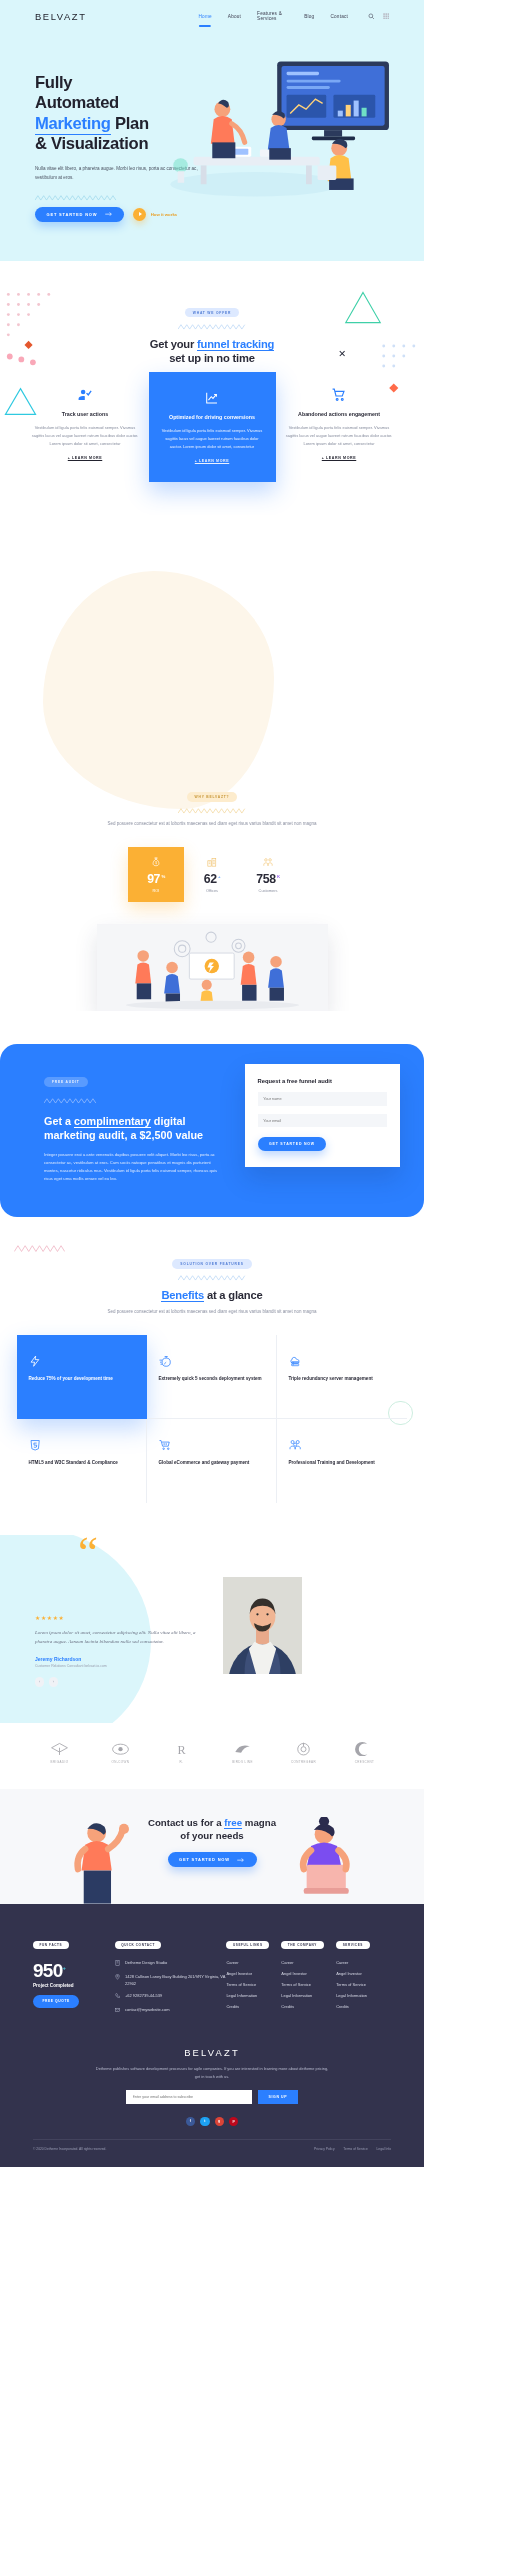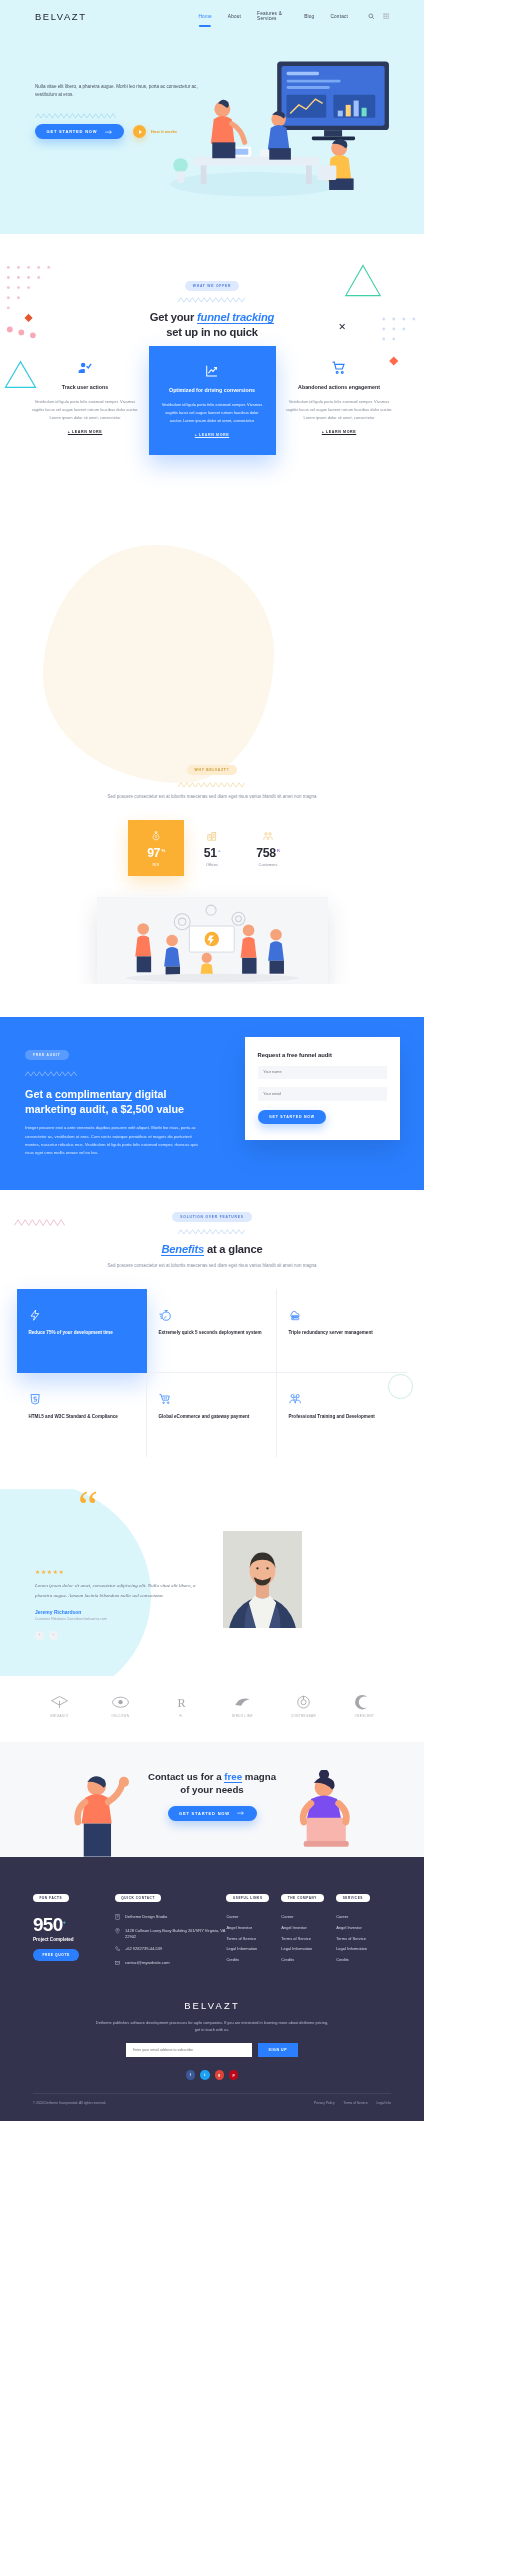--- a/index.html
+++ b/index.html
@@ -65,21 +65,21 @@
   
   .pill {
     display: inline-block; border-radius: 14.4px; padding: 2.9px 8px;
     font-size: 3.3px; font-weight: 700; letter-spacing: 0.8px;
   }
   .pill.blue { background: #dde9ff; color: #4f7bd4; }
   .pill.amber { background: #fdeccd; color: #c79637; }
   .pill.white { background: rgba(255,255,255,.22); color: #e9f1ff; }
   .sec-head { text-align: center; }
   .sec-head h2 { font-size: 11.2px; font-weight: 700; letter-spacing: -0.2px; margin-top: 7.2px; line-height: 1.3; }
-  .sec-head h2 .hl-blue { color: #2b7fff; border-bottom: 1.4px solid #2b7fff; font-style: italic; }
+  .sec-head h2 .hl-blue { color: #2b7fff; border-bottom: 1.4px solid #2b7fff; }
   .sec-head h2 .hl-amber { color: #fbb034; border-bottom: 1.4px solid #fbb034; }
   .sec-sub { font-size: 4.5px; line-height: 1.8; color: #8a8fa0; margin-top: 5.8px; }
 
   
   .offer { padding: 43px 0 33px; position: relative; overflow: hidden; }
   .dots-l { position: absolute; left: 4.3px; top: 29px; }
   .dots-r { position: absolute; right: 2.9px; top: 79px; }
   .tri-big { position: absolute; right: 42px; top: 30px; }
   .tri-small { position: absolute; left: 4.3px; top: 126px; }
   .cross { position: absolute; right: 78px; top: 87px; font-size: 9.4px; color: #1f2233; }
@@ -110,38 +110,38 @@
   .stat .num { font-size: 12.3px; font-weight: 700; letter-spacing: -0.4px; margin-top: 3.6px; }
   .stat .num sup { font-size: 4.3px; font-weight: 700; margin-left: 1.4px; vertical-align: super; }
   .stat .lbl { font-size: 3.9px; color: #8a8fa0; margin-top: 2.2px; }
   .stat.hi .lbl { color: #fff; }
   .team-photo {
     width: 231px; height: 87px; margin: 21.7px auto 0; background: #f3f4f7;
     box-shadow: 0 10px 21.7px rgba(40,50,80,.13); position: relative; overflow: hidden;
   }
 
   
-  .audit { background: #2b7fff; margin-top: 33px; padding: 29px 25px 33px; position: relative; color: #fff; }
+  .audit { background: #2b7fff; margin-top: 33px; padding: 29px 44px 33px; position: relative; color: #fff; border-radius: 17px; }
   .audit h2 { font-size: 10.8px; font-weight: 700; line-height: 1.35; margin-top: 8px; width: 180px; }
   .audit h2 u { text-decoration: none; border-bottom: 1.4px solid #fff; }
   .audit p { font-size: 4.2px; line-height: 1.95; color: #dce9ff; margin-top: 8px; width: 177px; }
   .audit .zig-w { margin-top: 7.2px; }
   .audit-form {
     position: absolute; right: 24.5px; top: 20px; width: 155px; background: #fff;
     padding: 14.4px 13px 16px; box-shadow: 0 11.5px 24.5px rgba(20,40,80,.16);
   }
   .audit-form h4 { font-size: 5.8px; font-weight: 700; color: #22222e; }
   .audit-form input {
     width: 100%; height: 13.7px; border: none; background: #f4f6f9; margin-top: 8px;
     font-size: 3.8px; padding: 0 5.8px; color: #9aa0b0; font-family: "Liberation Sans", sans-serif;
   }
   .audit-form .btn-primary { margin-top: 9.4px; height: 13.7px; font-size: 3.5px; }
 
   
-  .benefits { padding: 18px 0 32px; position: relative; }
+  .benefits { padding: 38px 0 32px; position: relative; }
   .zig-dec { position: absolute; left: 14.4px; top: 26px; }
   .ring { position: absolute; right: 11.5px; top: 184px; width: 24.5px; height: 24.5px; border: 1.1px solid #cdeee0; border-radius: 50%; }
   .bgrid { width: 390px; margin: 19px auto 0; display: grid; grid-template-columns: repeat(3,1fr); }
   .bcell { height: 84px; padding: 40px 11.5px 0; border-right: 0.7px solid #eceff4; border-bottom: 0.7px solid #eceff4; position: relative; }
   .bcell:nth-child(3n) { border-right: none; }
   .bcell:nth-child(n+4) { border-bottom: none; }
   .bcell .bicon { position: absolute; top: 20px; left: 11.5px; }
   .bcell h4 { font-size: 4.6px; font-weight: 700; line-height: 1.65; }
   .bcell.on { background: #2b7fff; color: #fff; border: none; box-shadow: 0 10px 21.7px rgba(43,127,255,.28); }
 
@@ -235,20 +235,26 @@
             <rect x="1" y="17" width="6" height="6"></rect>
             <rect x="9" y="17" width="6" height="6"></rect>
             <rect x="17" y="17" width="6" height="6"></rect>
           </svg>
       </span>
     </div>
   </div>
 
   <div class="hero">
     <div class="hero-left">
+      <h1>
+        <span>Fully</span><br>
+        <span>Automated</span><br>
+        <span class="hl">Marketing</span><span> Plan</span><br>
+        <span>&amp; Visualization</span>
+      </h1>
       <p>Nulla vitae elit libero, a pharetra augue. Morbi leo risus, porta ac consectetur ac, vestibulum at eros.</p>
       <div class="zig">
         <svg width="83" height="5.8" viewBox="0 0 115 8">
             <polyline points="0,7 4,1 8,7 12,1 16,7 20,1 24,7 28,1 32,7 36,1 40,7 44,1 48,7 52,1 56,7 60,1 64,7 68,1 72,7 76,1 80,7 84,1 88,7 92,1 96,7 100,1 104,7 108,1 112,7" fill="none" stroke="#9fd8ec" stroke-width="1"></polyline>
           </svg>
       </div>
       <div class="hero-btns">
         <button class="btn-primary">
           <span>GET STARTED NOW</span>
           <svg width="8" height="4.3" viewBox="0 0 14 8">
@@ -371,21 +377,21 @@
 
     <div class="sec-head">
       <span class="pill blue">WHAT WE OFFER</span>
       <div style="margin-top:6.5px;display:flex;justify-content:center;">
         <svg width="69" height="5.8" viewBox="0 0 95 8">
             <polyline points="0,7 4,1 8,7 12,1 16,7 20,1 24,7 28,1 32,7 36,1 40,7 44,1 48,7 52,1 56,7 60,1 64,7 68,1 72,7 76,1 80,7 84,1 88,7 92,1" fill="none" stroke="#b8d6f5" stroke-width="1"></polyline>
           </svg>
       </div>
       <h2>
         <span>Get your </span><span class="hl-blue">funnel tracking</span><br>
-        <span>set up in no quick</span>
+        <span>set up in no time</span>
       </h2>
     </div>
 
     <div class="cards">
       <div class="card">
         <div class="icon">
           <svg width="13.7" height="13.7" viewBox="0 0 24 24" fill="#2b7fff">
               <circle cx="9" cy="7" r="4"></circle>
               <path d="M1 21v-2c0-3.3 3.6-5 8-5 1 0 2 .1 2.9.3V21z"></path>
               <polyline points="15,9 18,12 23,5" fill="none" stroke="#2b7fff" stroke-width="2.4"></polyline>
@@ -453,21 +459,21 @@
           <svg width="10" height="10" viewBox="0 0 24 24" fill="none" stroke="#f0c06a" stroke-width="1.5">
               <rect x="2" y="9" width="8" height="13"></rect>
               <rect x="12" y="4" width="9" height="18"></rect>
               <line x1="4" y1="12" x2="8" y2="12"></line>
               <line x1="4" y1="16" x2="8" y2="16"></line>
               <line x1="14" y1="8" x2="19" y2="8"></line>
               <line x1="14" y1="12" x2="19" y2="12"></line>
               <line x1="14" y1="16" x2="19" y2="16"></line>
             </svg>
         </div>
-        <div class="num"><span>51</span><sup style="color:#6aa8ff">+</sup></div>
+        <div class="num"><span>62</span><sup style="color:#6aa8ff">+</sup></div>
         <div class="lbl">Offices</div>
       </div>
       <div class="stat">
         <div class="sicon">
           <svg width="10" height="10" viewBox="0 0 24 24" fill="none" stroke="#f0c06a" stroke-width="1.5">
               <circle cx="7" cy="7" r="3"></circle>
               <circle cx="17" cy="7" r="3"></circle>
               <path d="M2 21v-3c0-2.2 2.2-4 5-4s5 1.8 5 4v3"></path>
               <path d="M12 21v-3c0-2.2 2.2-4 5-4s5 1.8 5 4v3"></path>
             </svg>

